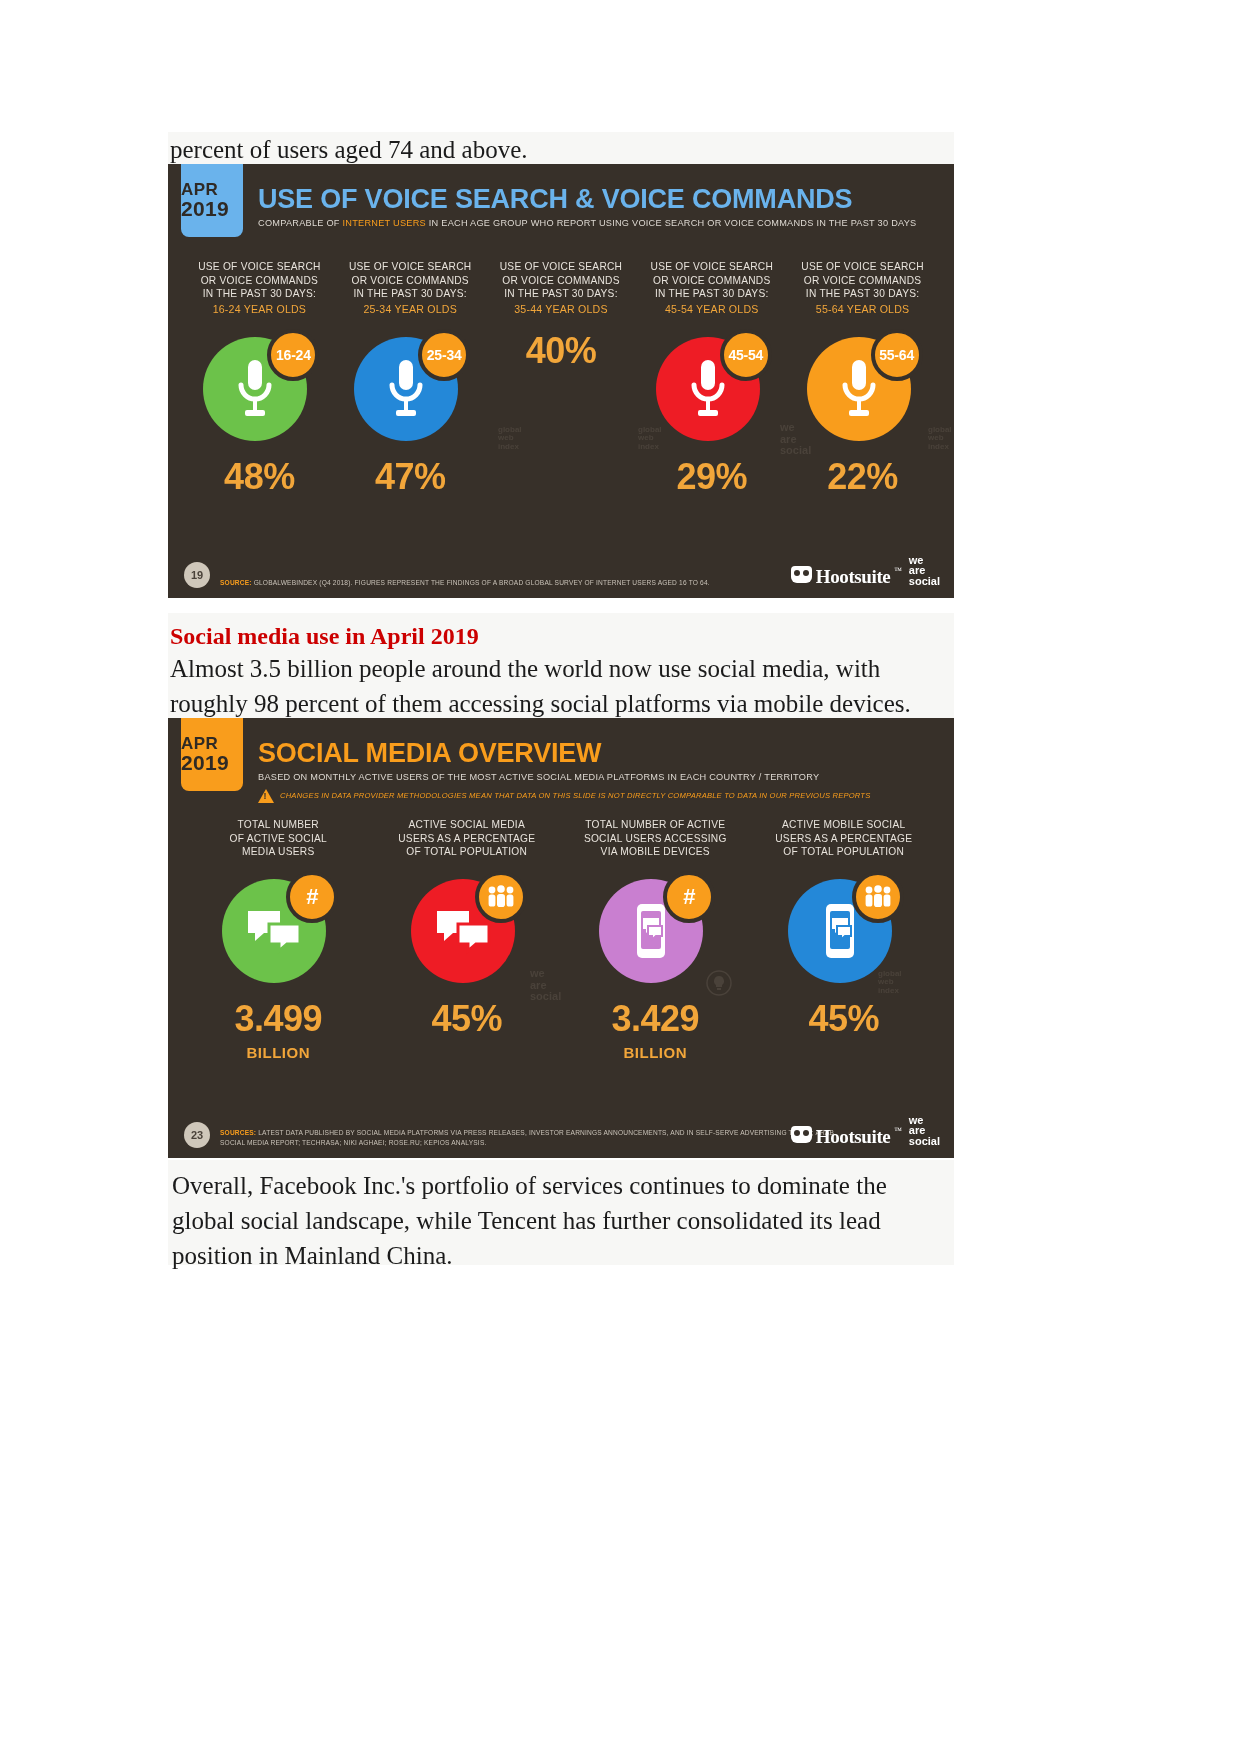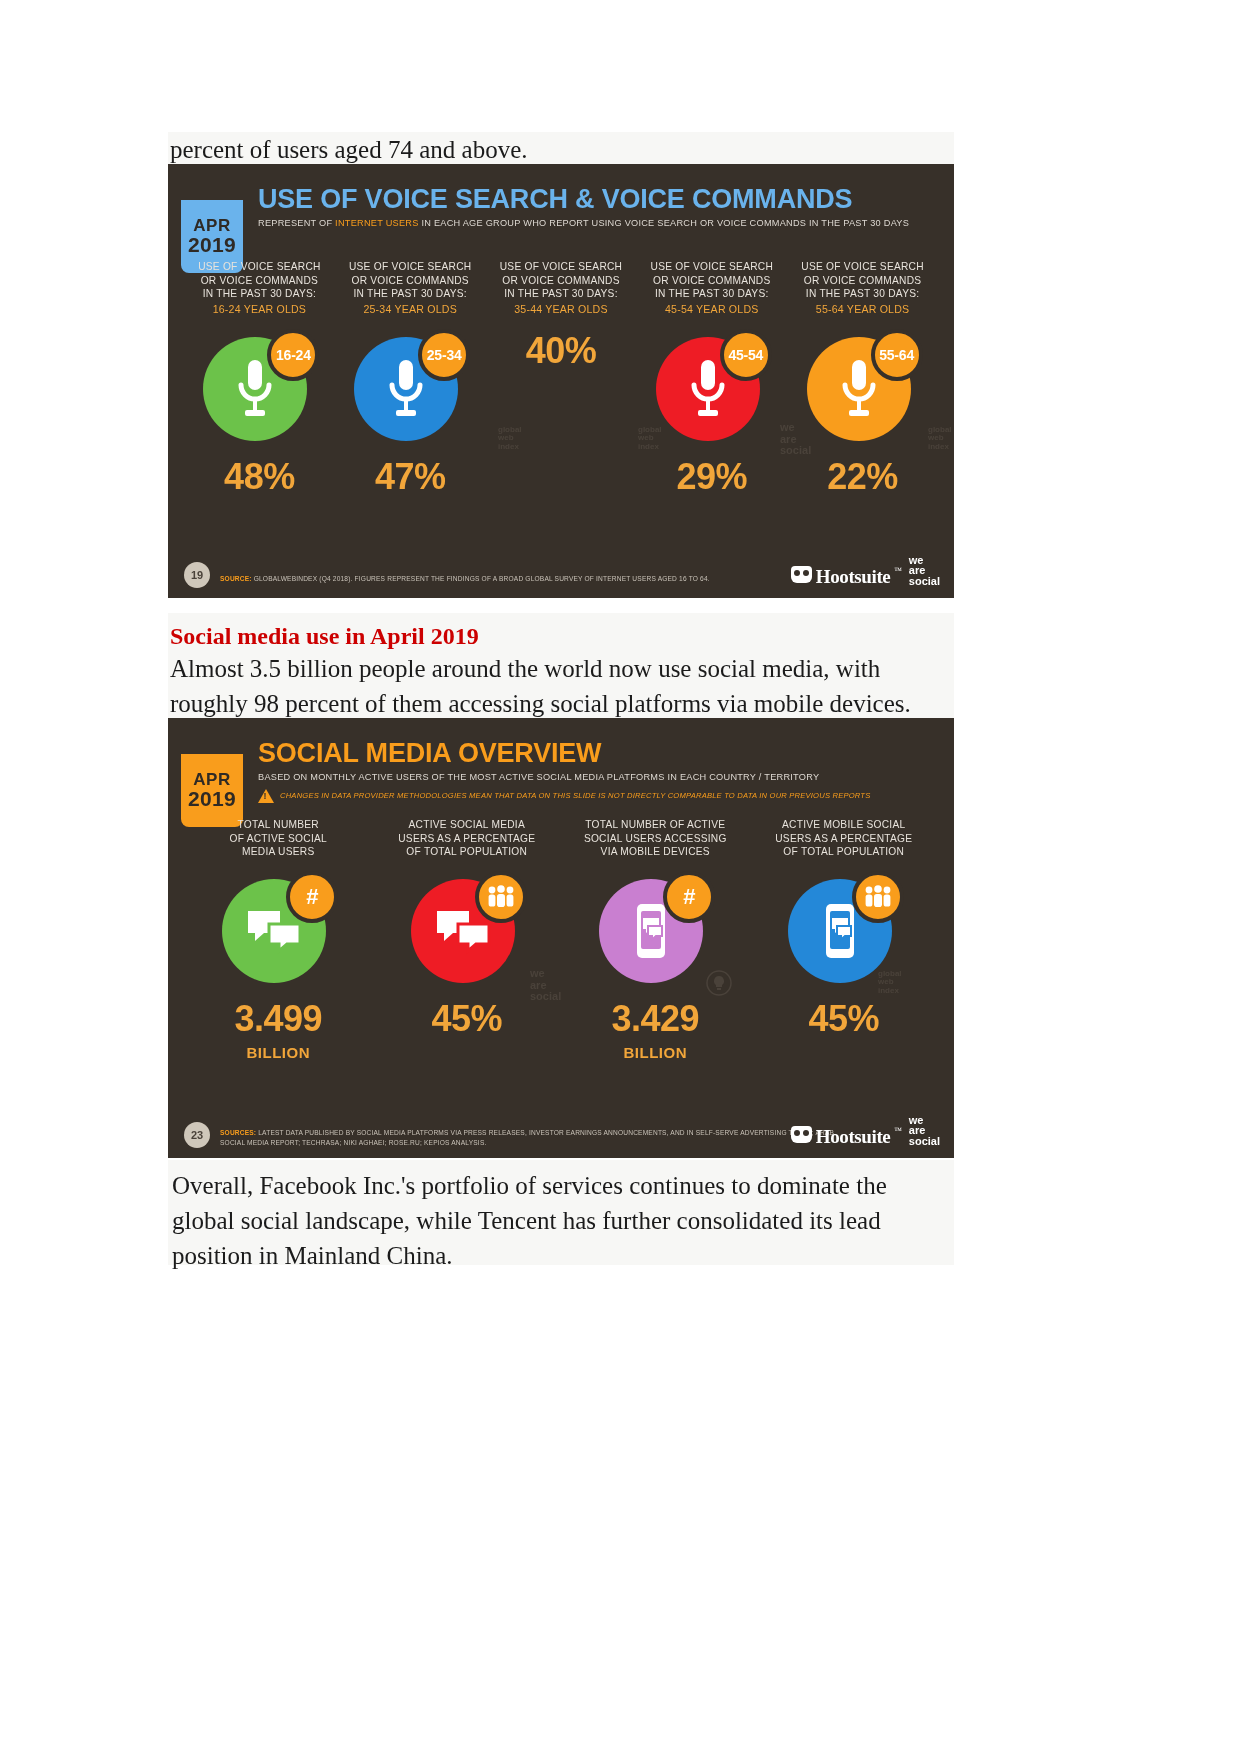--- a/index.html
+++ b/index.html
@@ -45,26 +45,25 @@
   .info1 { left:168px; top:164px;  width:786px; height:434px; }
   .info2 { left:168px; top:718px;  width:786px; height:440px; }
 
   
   .date-tab {
     position:absolute;
     left:13px; top:0;
     width:62px; height:73px;
     border-radius:0 0 8px 8px;
     display:flex; flex-direction:column;
-    align-items:center; justify-content:center;
+    align-items:flex-start; justify-content:center;
     font-family:"Liberation Sans", sans-serif;
     font-weight:bold;
     color:#2f2a25;
     line-height:1.05;
-    margin-top:36px;
   }
   .date-tab .m { font-size:17px; letter-spacing:0.5px; }
   .date-tab .y { font-size:21px; letter-spacing:0.3px; }
   .tab-blue   { background:#6ab3ec; }
   .tab-orange { background:#f99d1c; }
 
   .head-block { position:absolute; left:90px; top:22px; right:4px; }
   .ig-title {
     font-family:"Liberation Sans", sans-serif;
     font-weight:bold;
@@ -200,21 +199,21 @@
     pointer-events:none;
     line-height:1.05;
   }
   .wm-wearesocial { font-weight:bold; font-size:11px; }
   .wm-gwi { font-weight:bold; font-size:8px; }
 
   
   .ig-foot {
     position:absolute;
     left:16px; right:12px; bottom:10px;
-    display:flex; align-items:center; gap:10px;
+    display:flex; align-items:flex-end; gap:10px;
   }
   .slide-num {
     flex:0 0 auto;
     width:26px;height:26px;border-radius:50%;
     background:#cfc7ba;color:#4a423a;
     font-family:"Liberation Sans", sans-serif;
     font-size:11px; font-weight:bold;
     display:flex;align-items:center;justify-content:center;
   }
   .src {
@@ -273,21 +272,21 @@
 
   <div class="info info1">
 
     <div class="date-tab tab-blue">
       <span class="m">APR</span>
       <span class="y">2019</span>
     </div>
 
     <div class="head-block">
       <h1 class="ig-title blue">USE OF VOICE SEARCH &amp; VOICE COMMANDS</h1>
-      <p class="ig-sub"><span>REPRESENT OF </span><span class="hl">INTERNET USERS</span><span> IN EACH AGE GROUP WHO REPORT USING VOICE SEARCH OR VOICE COMMANDS IN THE PAST 30 DAYS</span></p>
+      <p class="ig-sub"><span>COMPARABLE OF </span><span class="hl">INTERNET USERS</span><span> IN EACH AGE GROUP WHO REPORT USING VOICE SEARCH OR VOICE COMMANDS IN THE PAST 30 DAYS</span></p>
     </div>
 
     <div class="wm wm-gwi" style="left:330px; top:262px; white-space:pre-line;">global
 web
 index</div>
     <div class="wm wm-gwi" style="left:470px; top:262px; white-space:pre-line;">global
 web
 index</div>
     <div class="wm wm-wearesocial" style="left:612px; top:258px; white-space:pre-line;">we
 are

